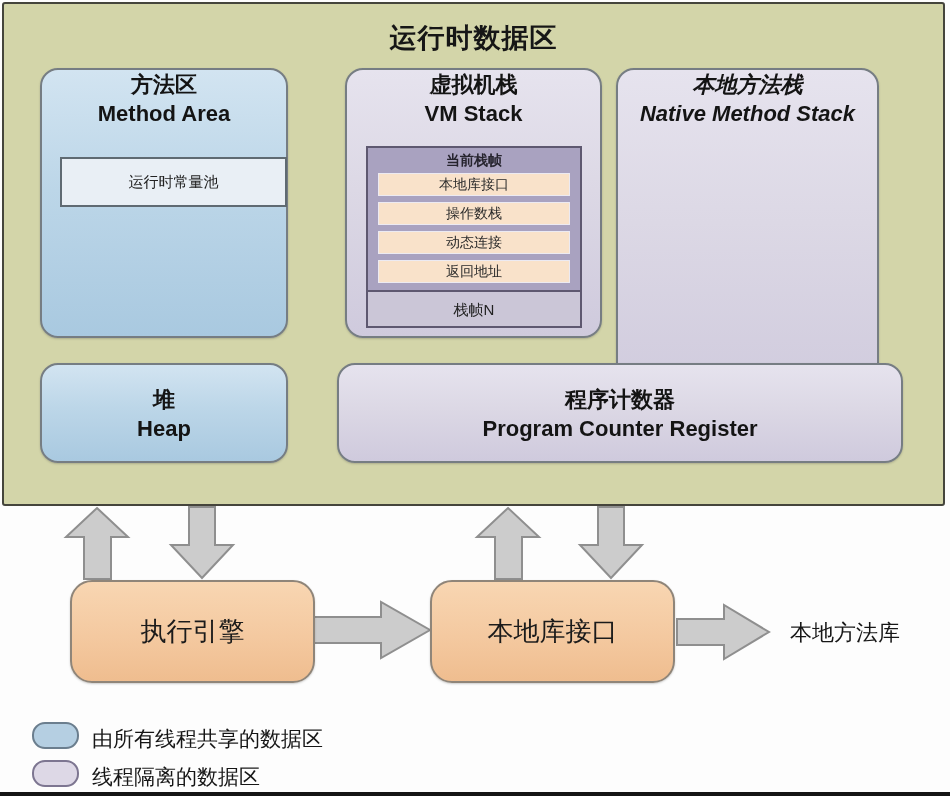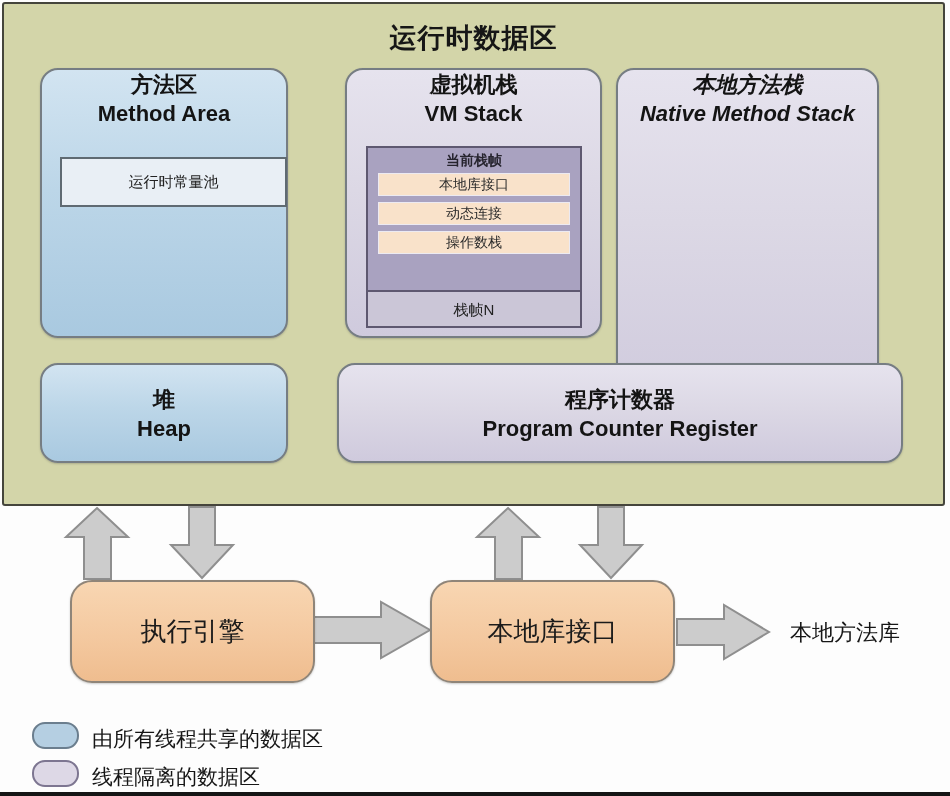--- a/index.html
+++ b/index.html
@@ -135,22 +135,23 @@
 
 <div class="abs region lavender vm-stack">
   <div class="region-title">
     <div>虚拟机栈</div>
     <div class="en">VM Stack</div>
   </div>
 </div>
 <div class="abs frame-box">
   <div class="frame-header">当前栈帧</div>
   <div class="frame-item">本地库接口</div>
+  <div class="frame-item">操作数栈</div>
   <div class="frame-item">动态连接</div>
-  <div class="frame-item">操作数栈</div>
+  <div class="frame-item">返回地址</div>
   <div class="frame-bottom">栈帧N</div>
 </div>
 
 <div class="abs region lavender native-stack">
   <div class="region-title">
     <div>本地方法栈</div>
     <div class="en">Native Method Stack</div>
   </div>
 </div>
 

